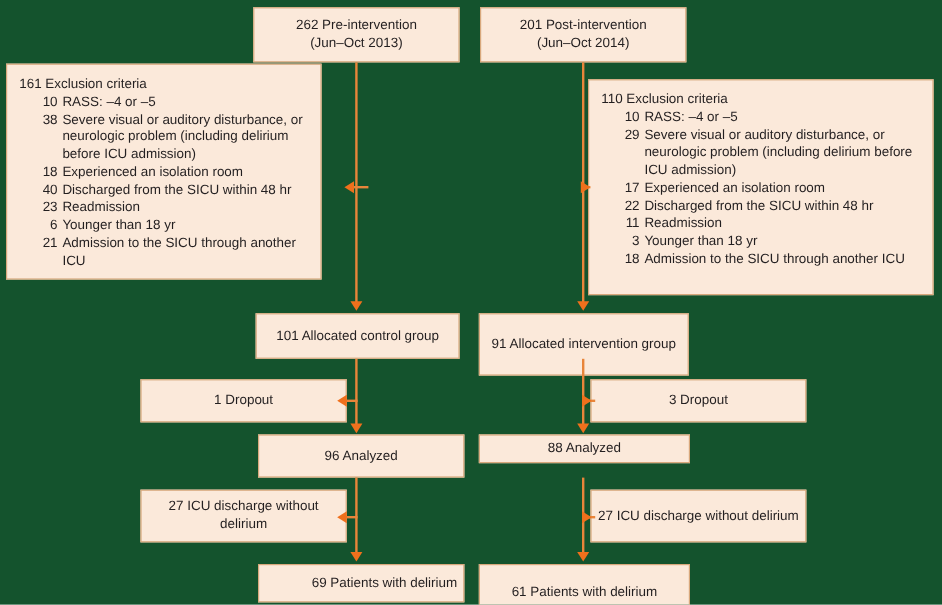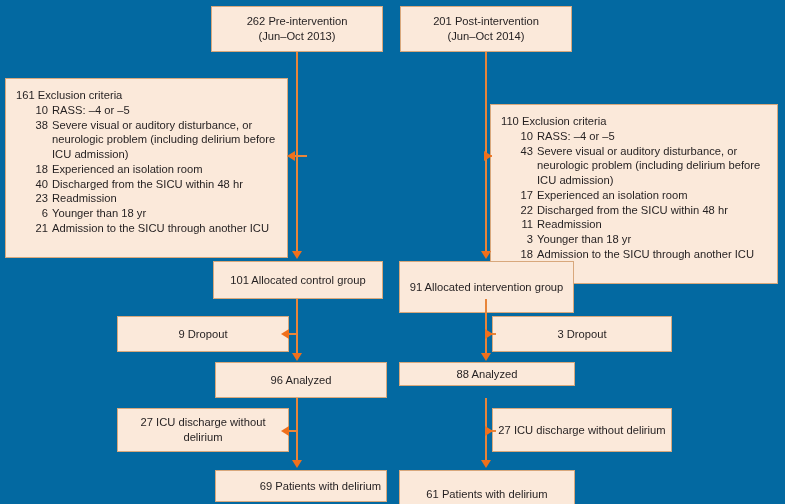--- a/index.html
+++ b/index.html
@@ -4,21 +4,21 @@
 <style>
   html, body {
     margin: 0;
     padding: 0;
     background: #ffffff;
   }
   #canvas {
     position: relative;
     width: 785px;
     height: 504px;
-    background: #0369a1;
+    background: #14532d;
     font-family: "Liberation Sans", sans-serif;
     overflow: hidden;
   }
   .box {
     position: absolute;
     box-sizing: border-box;
     background: #fbe9da;
     border: 1.2px solid #d8a87c;
     color: #231f20;
     font-size: 11.2px;
@@ -104,21 +104,21 @@
     </div>
   </div>
 
   <div class="box" style="left:400px; top:6px; width:172px; height:46px;">
     <div>
       <div>201 Post-intervention</div>
       <div>(Jun–Oct 2014)</div>
     </div>
   </div>
 
-  <div class="box listbox" style="left:5px; top:78px; width:283px; height:180px;">
+  <div class="box listbox" style="left:5px; top:53px; width:263px; height:180px;">
     <div class="excl-title">
       <span>161</span>
       <span>Exclusion criteria</span>
     </div>
     <ul class="excl">
       <li>
           <span class="num">10</span>
           <span class="txt">RASS: –4 or –5</span>
         </li>
       <li>
@@ -141,32 +141,32 @@
           <span class="num">6</span>
           <span class="txt">Younger than 18 yr</span>
         </li>
       <li>
           <span class="num">21</span>
           <span class="txt">Admission to the SICU through another ICU</span>
         </li>
     </ul>
   </div>
 
-  <div class="box listbox" style="left:490px; top:66px; width:288px; height:180px;margin-top:38px;">
+  <div class="box listbox" style="left:490px; top:66px; width:288px; height:180px;">
     <div class="excl-title">
       <span>110</span>
       <span>Exclusion criteria</span>
     </div>
     <ul class="excl">
       <li>
           <span class="num">10</span>
           <span class="txt">RASS: –4 or –5</span>
         </li>
       <li>
-          <span class="num">43</span>
+          <span class="num">29</span>
           <span class="txt">Severe visual or auditory disturbance, or neurologic problem (including delirium before ICU admission)</span>
         </li>
       <li>
           <span class="num">17</span>
           <span class="txt">Experienced an isolation room</span>
         </li>
       <li>
           <span class="num">22</span>
           <span class="txt">Discharged from the SICU within 48 hr</span>
         </li>
@@ -187,21 +187,21 @@
 
   <div class="box" style="left:213px; top:261px; width:170px; height:38px;">
     <span>101 Allocated control group</span>
   </div>
 
   <div class="box" style="left:399px; top:261px; width:175px; height:52px;">
     <span>91 Allocated intervention group</span>
   </div>
 
   <div class="box" style="left:117px; top:316px; width:172px; height:36px;">
-    <span>9 Dropout</span>
+    <span>1 Dropout</span>
   </div>
 
   <div class="box" style="left:492px; top:316px; width:180px; height:36px;">
     <span>3 Dropout</span>
   </div>
 
   <div class="box" style="left:215px; top:362px; width:172px; height:36px;">
     <span>96 Analyzed</span>
   </div>
 

